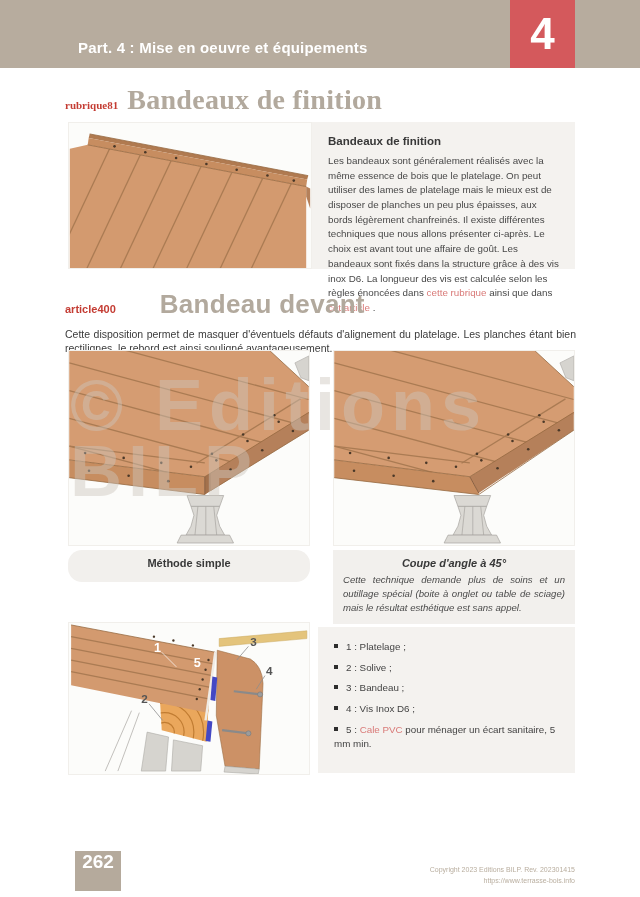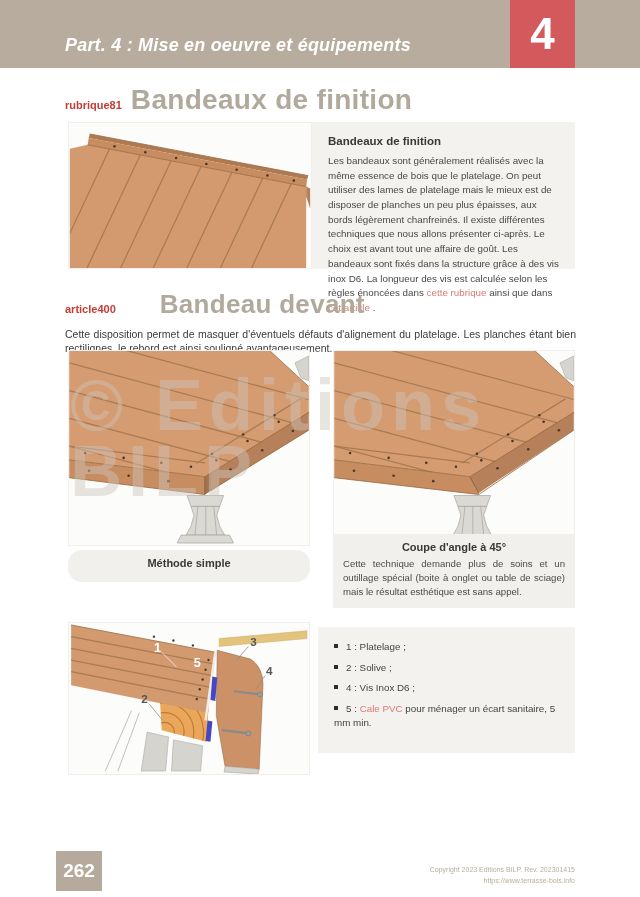--- a/index.html
+++ b/index.html
@@ -1,21 +1,21 @@
 <!DOCTYPE html>
 <html><head>
 <meta charset="utf-8">
 <style>
   html,body{margin:0;padding:0;background:#ffffff;}
   .canvas{position:relative;width:640px;height:897px;background:#ffffff;overflow:hidden;
           font-family:"Liberation Sans",sans-serif;}
 
   
   .header-band{position:absolute;left:0;top:0;width:640px;height:68px;background:#b7ac9e;}
-  .part-title{position:absolute;left:65px;bottom:12px;color:#ffffff;font-size:18px;font-weight:bold;letter-spacing:.2px;font-style:italic;}
+  .part-title{position:absolute;left:78px;bottom:12px;color:#ffffff;font-size:15px;font-weight:bold;letter-spacing:.2px;}
   .chapter-tab{position:absolute;left:510px;top:0;width:65px;height:68px;background:#d4595c;
                display:flex;align-items:center;justify-content:center;}
   .chapter-number{color:#ffffff;font-size:44px;font-weight:bold;line-height:60px;}
 
   
   .title-row{position:absolute;display:flex;align-items:baseline;gap:9px;}
   .eyebrow{color:#c43c33;font-size:11px;font-weight:bold;}
   .big-title{color:#b2a99d;font-size:28px;font-weight:bold;letter-spacing:.3px;}
   .title-row.article .big-title{font-size:26px;}
 
@@ -45,22 +45,22 @@
   .details-list li{font-size:9.8px;color:#444444;line-height:1.4;margin-bottom:7px;}
   .bullet{display:inline-block;width:4px;height:4px;background:#2d2d2d;margin-right:8px;vertical-align:2px;}
 
   
   .watermark{position:absolute;left:70px;font-size:72px;font-weight:bold;letter-spacing:6px;
              color:rgba(205,198,188,0.45);pointer-events:none;z-index:5;white-space:nowrap;}
   .wm1{top:352px;margin-top:12px;}
   .wm2{top:430px;text-align:right;}
 
   
-  .page-number-box{position:absolute;left:56px;top:851px;width:46px;height:40px;background:#b5aa9c;
-                   display:flex;align-items:center;justify-content:center;}
+  .page-number-box{position:absolute;left:75px;top:851px;width:46px;height:40px;background:#b5aa9c;
+                   display:flex;justify-content:center;}
   .page-number{color:#ffffff;font-size:19px;font-weight:bold;}
   .footer-copy{position:absolute;right:65px;top:864px;text-align:right;font-size:7px;color:#b9ae9f;line-height:1.6;}
 
   
   .deck{fill:#d59c72;} .deck2{fill:#d39a6f;}
   .plankline{stroke:#aa7b53;stroke-width:1.3;fill:none;}
   .edge{stroke:#95683f;stroke-width:0.8;fill:none;}
   .fascia{fill:#c78d60;} .fascia-shade{fill:#b5805a;} .fascia-outer{fill:#b07a50;}
   .endgrain{fill:#a3714c;}
   .seam{stroke:#8a5f40;stroke-width:1;fill:none;}
@@ -82,21 +82,21 @@
 
 <div class="canvas">
 
   <div class="header-band">
     <span class="part-title">Part. 4 : Mise en oeuvre et équipements</span>
   </div>
   <div class="chapter-tab">
     <span class="chapter-number">4</span>
   </div>
 
-  <div class="title-row" style="left:65px;top:84px;">
+  <div class="title-row" style="left:65px;top:84px;font-family:Liberation Serif, serif;">
     <span class="eyebrow">rubrique81</span>
     <span class="big-title">Bandeaux de finition</span>
   </div>
 
   <div class="figure-block" style="left:68px;top:122px;width:507px;height:147px;">
     <div class="img-area" style="left:0;top:0;width:244px;height:147px;">
       <svg viewBox="0 0 242 146">
         <defs>
             <clipPath id="clipA">
               <polygon points="18,22 238,64 238,146 0,146 0,26"></polygon>
@@ -252,21 +252,21 @@
       </g>
     </svg>
   </div>
 
   <div class="watermark wm1">© Editions</div>
   <div class="watermark wm2">BILP</div>
 
   <div class="caption-box" style="left:68px;top:550px;border-radius:14px;">
     <p class="caption-title">Méthode simple</p>
   </div>
-  <div class="caption-box" style="left:333px;top:534px;">
+  <div class="caption-box" style="left:333px;top:550px;font-style:italic;">
     <p class="caption-title">Coupe d'angle à 45°</p>
     <div class="caption-text just">Cette technique demande plus de soins et un outillage spécial (boite à onglet ou table de sciage) mais le résultat esthétique est sans appel.</div>
   </div>
 
   <div class="img-area" style="left:68px;top:622px;width:242px;height:153px;">
     <svg viewBox="0 0 242 155">
       <defs>
           <clipPath id="clipD">
             <polygon points="90,58 142,70 139,122 93,110"></polygon>
           </clipPath>
@@ -322,20 +322,21 @@
         <line class="leader-dark" x1="199" y1="54" x2="190" y2="68"></line>
         <text class="lbl-dark" x="200" y="53">4</text>
       </g>
     </svg>
   </div>
 
   <div class="details-box">
     <ul class="details-list">
       <li><span class="bullet"></span><span>1 : Platelage ;</span></li>
       <li><span class="bullet"></span><span>2 : Solive ;</span></li>
+      <li><span class="bullet"></span><span>3 : Bandeau ;</span></li>
       <li><span class="bullet"></span><span>4 : Vis Inox D6 ;</span></li>
       <li><span class="bullet"></span><span>5 : </span><a class="doc-link">Cale PVC</a><span> pour ménager un écart sanitaire, 5 mm min.</span></li>
     </ul>
   </div>
 
   <div class="page-number-box">
     <span class="page-number">262</span>
   </div>
   <div class="footer-copy">
     <div>Copyright 2023 Editions BILP. Rev. 202301415</div>

